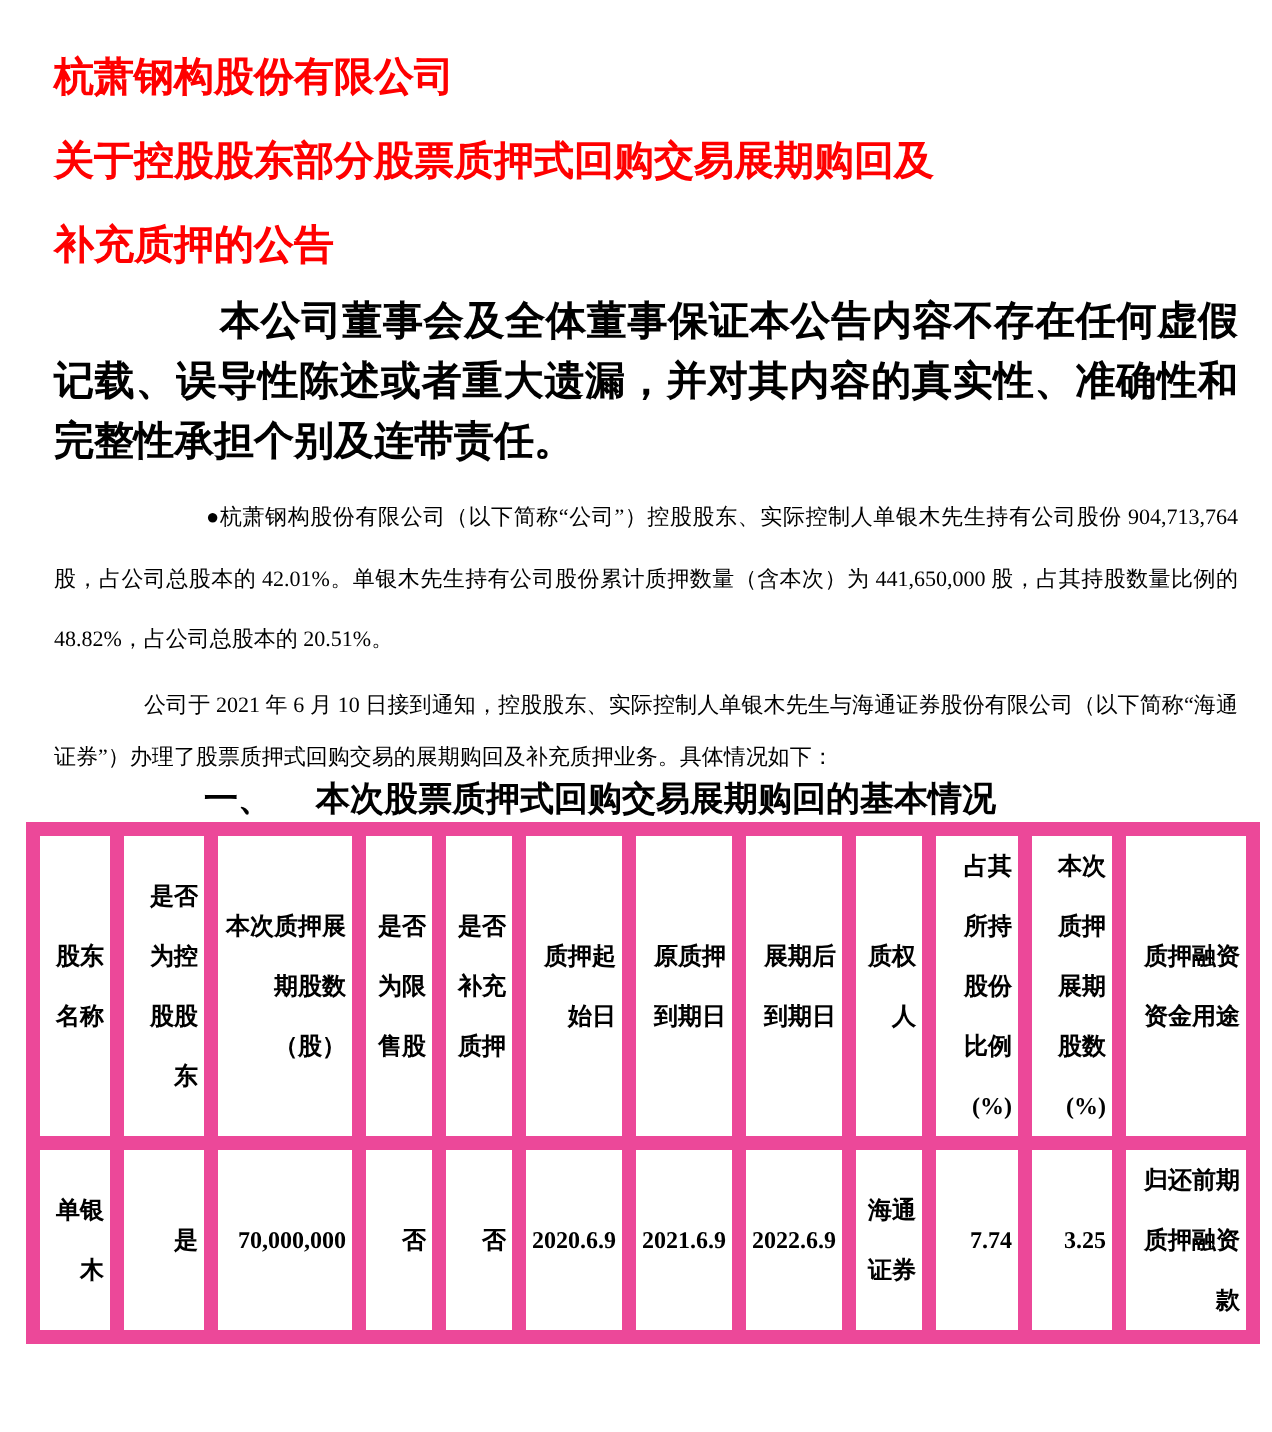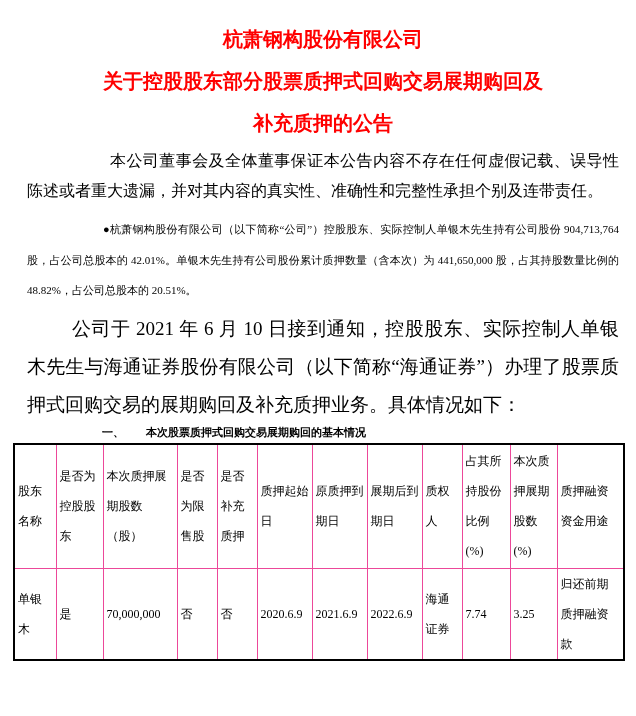--- a/index.html
+++ b/index.html
@@ -10,32 +10,31 @@
     height: 716px;
     background: #ffffff;
     overflow: hidden;
     color: #000000;
     font-family: "Liberation Serif", "DejaVu Serif", serif;
   }
   .content { margin: 0 17px 0 27px; }
 
   .doc-title {
     margin-top: 18px;
-    text-align: center;
     line-height: 42px;
     font-size: 20px;
     font-weight: bold;
     color: #ff0000;
     font-family: "Liberation Sans", "DejaVu Sans", sans-serif;
   }
 
   .disclaimer {
     margin-top: 2px;
-    font-size: 16px;
-    font-weight: normal;
+    font-size: 20px;
+    font-weight: bold;
     line-height: 30px;
     text-align: justify;
     text-indent: 83px;
   }
 
   .notice-label {
     margin-top: 4px;
     margin-left: 50px;
     font-size: 16.5px;
     font-weight: bold;
@@ -45,48 +44,48 @@
   .bullet-para {
     margin-top: 8px;
     font-size: 11px;
     line-height: 30.5px;
     text-align: justify;
     text-indent: 76px;
   }
 
   .body-para {
     margin-top: 4px;
-    font-size: 19px;
-    line-height: 38px;
+    font-size: 11px;
+    line-height: 26px;
     text-align: justify;
     text-indent: 45px;
   }
 
   .section-heading {
     margin-top: 0;
     margin-left: 75px;
-    font-size: 11px;
+    font-size: 17px;
     font-weight: bold;
     line-height: 16px;
   }
   .section-number { display: inline-block; margin-right: 22px; }
 
   .table-wrap { margin: 3px 13px 0 13px; }
   table.pledge {
     width: 610px;
     border-collapse: collapse;
     table-layout: fixed;
     border: 2px solid #000000;
   }
   table.pledge th, table.pledge td {
-    border: 1px solid #ec4899;
-    font-weight: normal;
+    border: 7px solid #ec4899;
+    font-weight: bold;
     font-size: 12px;
     line-height: 30px;
-    text-align: left;
+    text-align: right;
     vertical-align: middle;
     padding: 0 3px;
     overflow: hidden;
     word-break: break-all;
   }
   tr.hdr    { height: 125px; }
   tr.row-1  { height: 62px; }
 </style>
 </head>
 <body>

